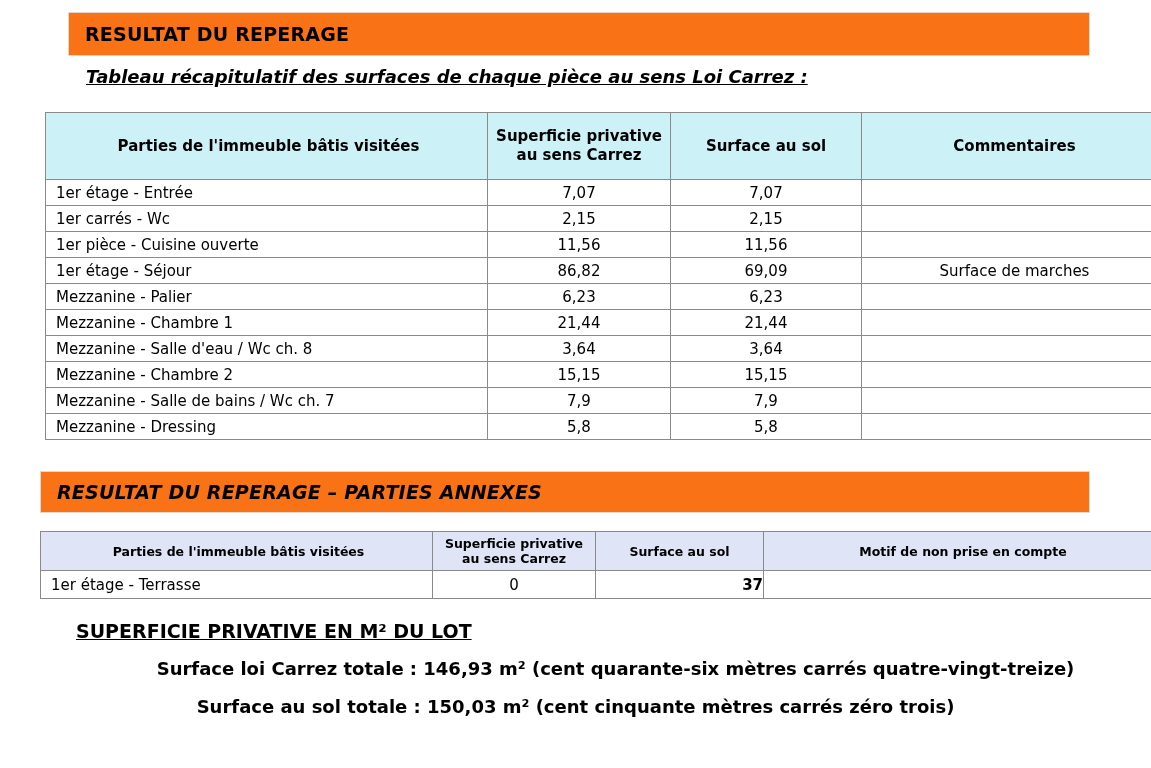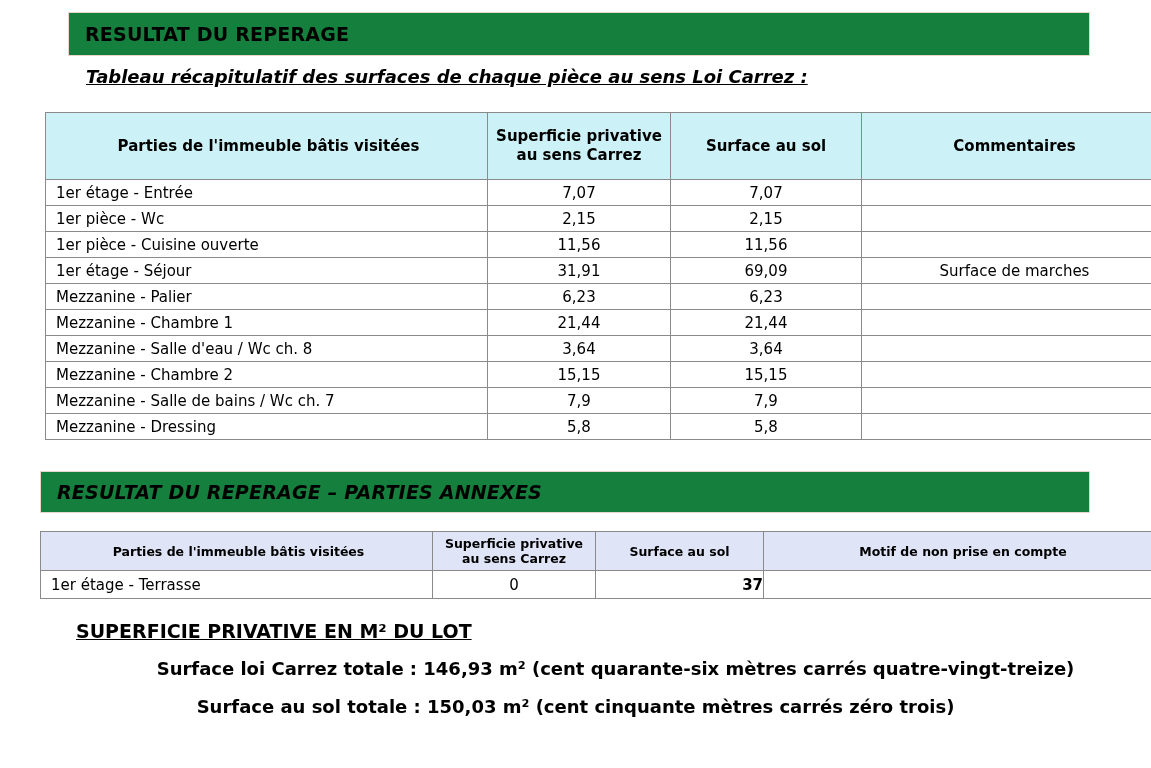--- a/index.html
+++ b/index.html
@@ -11,21 +11,21 @@
     width: 1151px;
     height: 768px;
     font-family: "DejaVu Sans", sans-serif;
     color: #000000;
     position: relative;
     overflow: hidden;
   }
 
   
   .banner {
-    background: #15803d;
+    background: #f97316;
     border: 1px solid #e8d6cc;
     font-weight: bold;
     display: flex;
     align-items: center;
   }
   #banner-main {
     position: absolute;
     left: 68px;
     top: 12px;
     width: 1022px;
@@ -178,34 +178,34 @@
     </tr>
   </thead>
   <tbody>
     <tr>
       <td class="col-room">1er étage - Entrée</td>
       <td class="col-carrez">7,07</td>
       <td class="col-sol">7,07</td>
       <td class="col-com"></td>
     </tr>
     <tr>
-      <td class="col-room">1er pièce - Wc</td>
+      <td class="col-room">1er carrés - Wc</td>
       <td class="col-carrez">2,15</td>
       <td class="col-sol">2,15</td>
       <td class="col-com"></td>
     </tr>
     <tr>
       <td class="col-room">1er pièce - Cuisine ouverte</td>
       <td class="col-carrez">11,56</td>
       <td class="col-sol">11,56</td>
       <td class="col-com"></td>
     </tr>
     <tr>
       <td class="col-room">1er étage - Séjour</td>
-      <td class="col-carrez">31,91</td>
+      <td class="col-carrez">86,82</td>
       <td class="col-sol">69,09</td>
       <td class="col-com">Surface de marches</td>
     </tr>
     <tr>
       <td class="col-room">Mezzanine - Palier</td>
       <td class="col-carrez">6,23</td>
       <td class="col-sol">6,23</td>
       <td class="col-com"></td>
     </tr>
     <tr>

